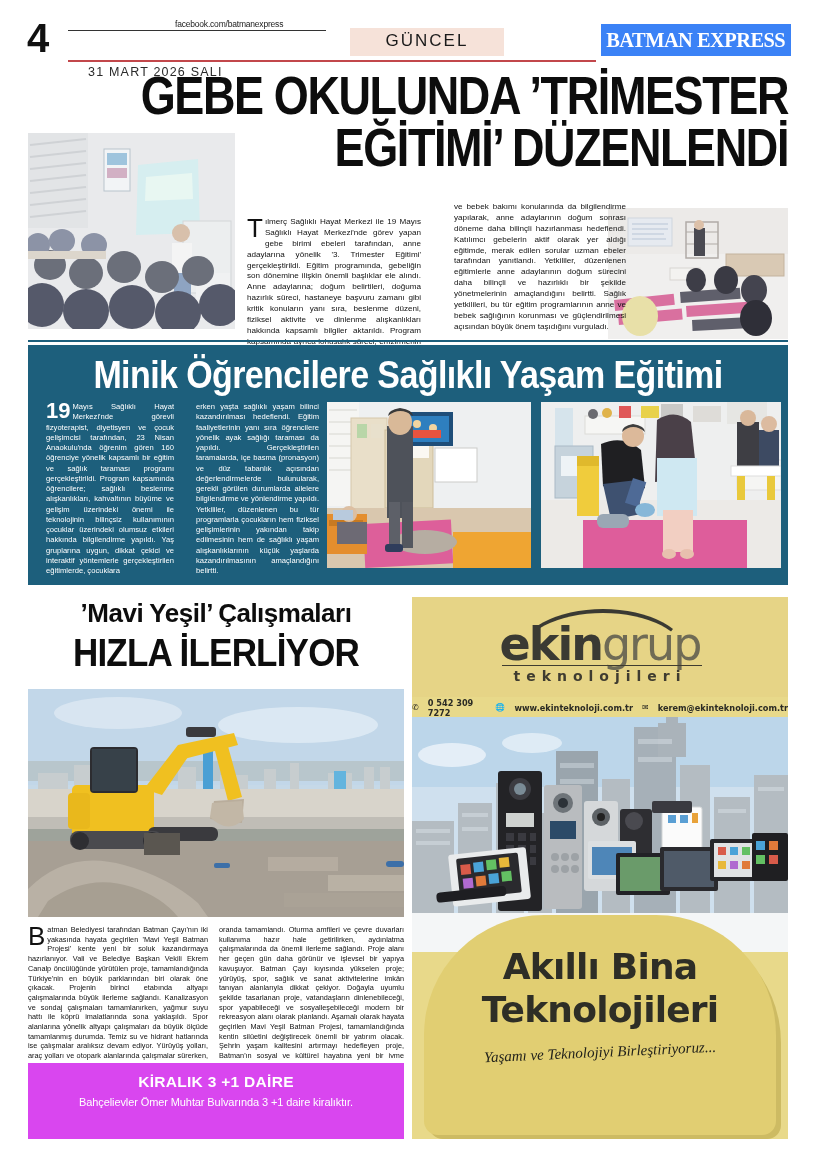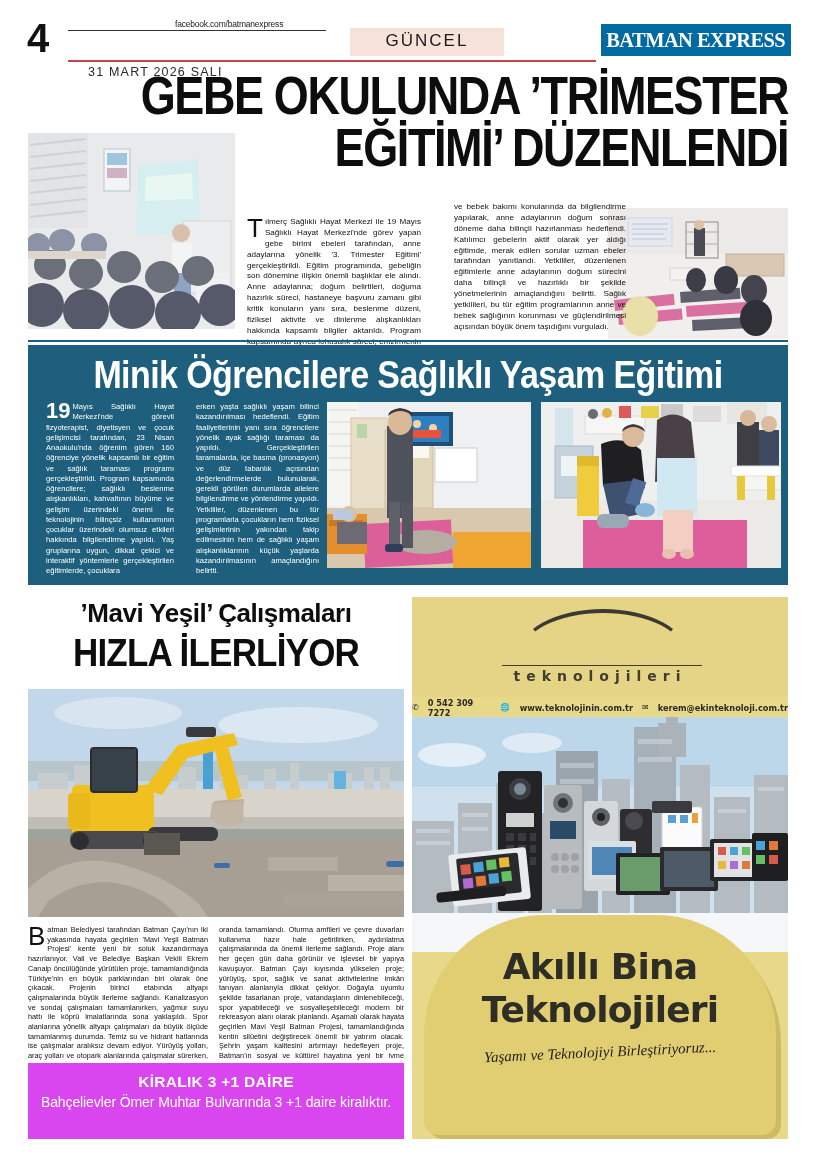--- a/index.html
+++ b/index.html
@@ -42,21 +42,21 @@
     position: absolute; left: 350px; top: 28px; width: 154px; height: 28px;
     background: #f6e2d9;
   }
   .section-tab-label {
     position: absolute; left: 350px; top: 31px; width: 154px;
     text-align: center; font-size: 17px; color: #1a1a1a;
     letter-spacing: 2px; font-family: "Liberation Sans", sans-serif;
   }
   .logo-box {
     position: absolute; right: 24px; top: 24px; width: 190px; height: 32px;
-    background: #0369a1; display: flex; align-items: center; justify-content: center;
+    background: #3b82f6; display: flex; align-items: center; justify-content: center;
   }
   .logo-text {
     color: #ffffff; font-size: 20px; font-weight: bold;
     letter-spacing: -0.5px; font-family: "Liberation Serif", serif;
     transform: scaleX(1.02); white-space: nowrap;
   }
 
   
   .a1-headline {
     position: absolute; left: 28px; top: 70px; width: 760px;
@@ -153,21 +153,21 @@
   .rent-banner {
     position: absolute; left: 28px; top: 1063px; width: 376px; height: 76px;
     background: #d946ef; color: #fff; text-align: center;
     padding-top: 9px;
   }
   .rent-title {
     font-size: 15.5px; font-weight: bold; letter-spacing: 0.3px;
     line-height: 20px;
   }
   .rent-sub {
-    font-size: 14px; line-height: 20px; letter-spacing: -0.1px;
+    font-size: 11px; line-height: 20px; letter-spacing: -0.1px;
   }
   .rent-tel {
     font-size: 15px; font-weight: bold; letter-spacing: 0.3px;
     line-height: 22px;
   }
 
   
   .ad-frame {
     position: absolute; left: 412px; top: 597px; width: 376px; height: 542px;
     background: #e8d98a; overflow: hidden;
@@ -497,29 +497,30 @@
   </div>
 
   <div class="rent-banner">
     <div class="rent-title">KİRALIK 3 +1 DAİRE</div>
     <div class="rent-sub">Bahçelievler Ömer Muhtar Bulvarında 3 +1 daire kiralıktır.</div>
   </div>
 
   <div class="ad-frame">
     <div class="ad-logo-zone">
       <div class="ad-logo-arc"></div>
+      <div class="ad-logo"><span>ekin</span><span class="light">grup</span></div>
       <div class="ad-logo-underline"></div>
       <div class="ad-logo-sub">teknolojileri</div>
     </div>
 
     <div class="ad-contact">
       <span class="ic">✆</span>
       <span>0 542 309 7272</span>
       <span class="ic">🌐</span>
-      <span>www.teknolojinin.com.tr</span>
+      <span>www.ekinteknoloji.com.tr</span>
       <span class="ic">✉</span>
       <span>kerem@ekinteknoloji.com.tr</span>
     </div>
 
     <div class="ad-photo">
       <svg width="376" height="235" viewBox="0 0 376 235" preserveAspectRatio="none">
         <rect width="376" height="235" fill="#cfe0ee"></rect>
         <rect x="0" y="0" width="376" height="70" fill="#bcd6ea"></rect>
         <ellipse cx="40" cy="38" rx="34" ry="12" fill="#e8f1f8" opacity="0.9"></ellipse>
         <ellipse cx="120" cy="26" rx="30" ry="10" fill="#e4eef7" opacity="0.85"></ellipse>

